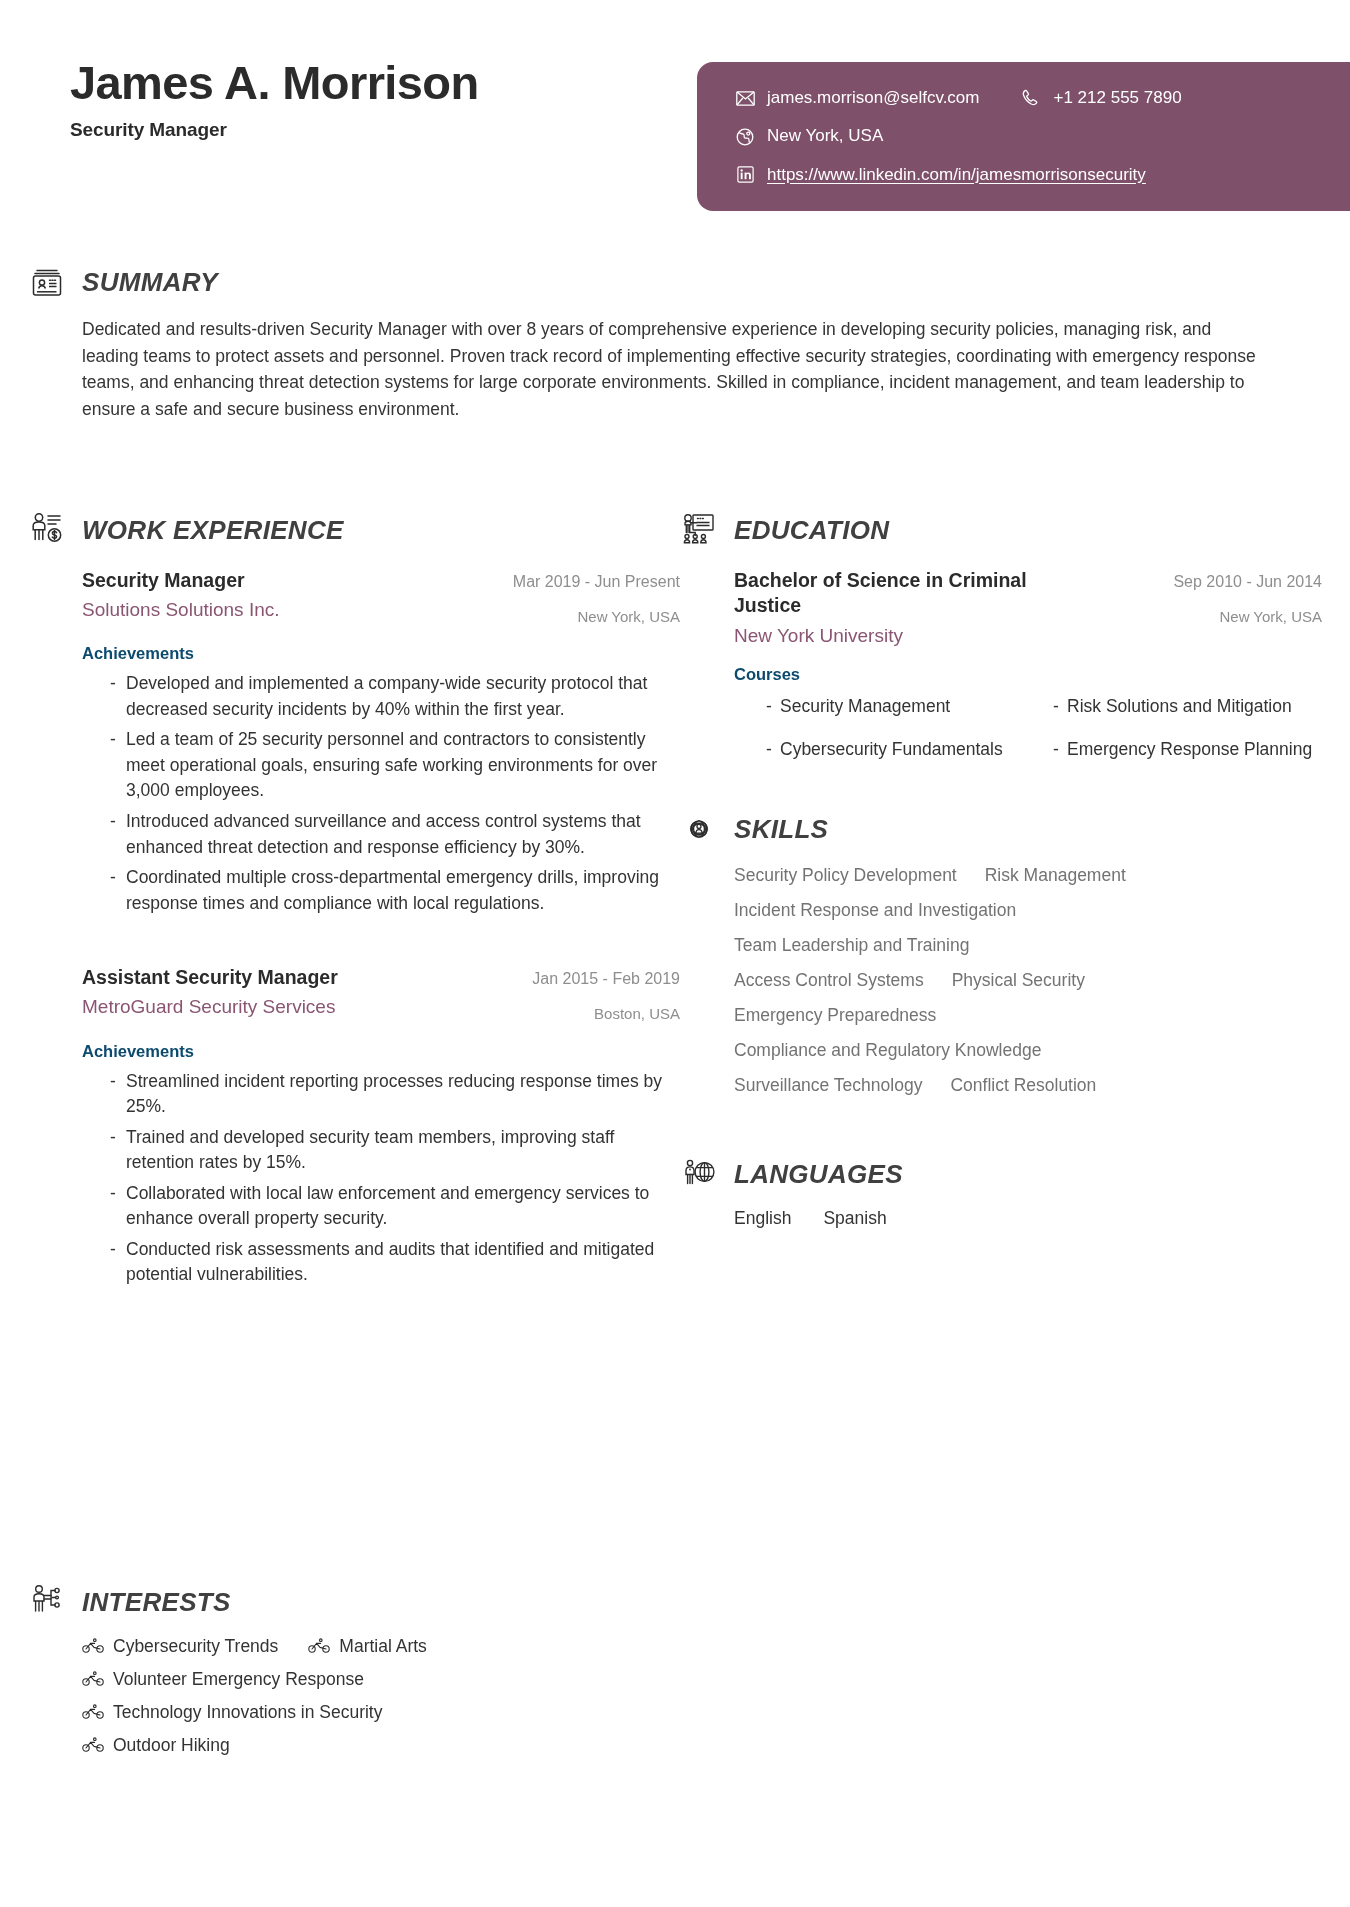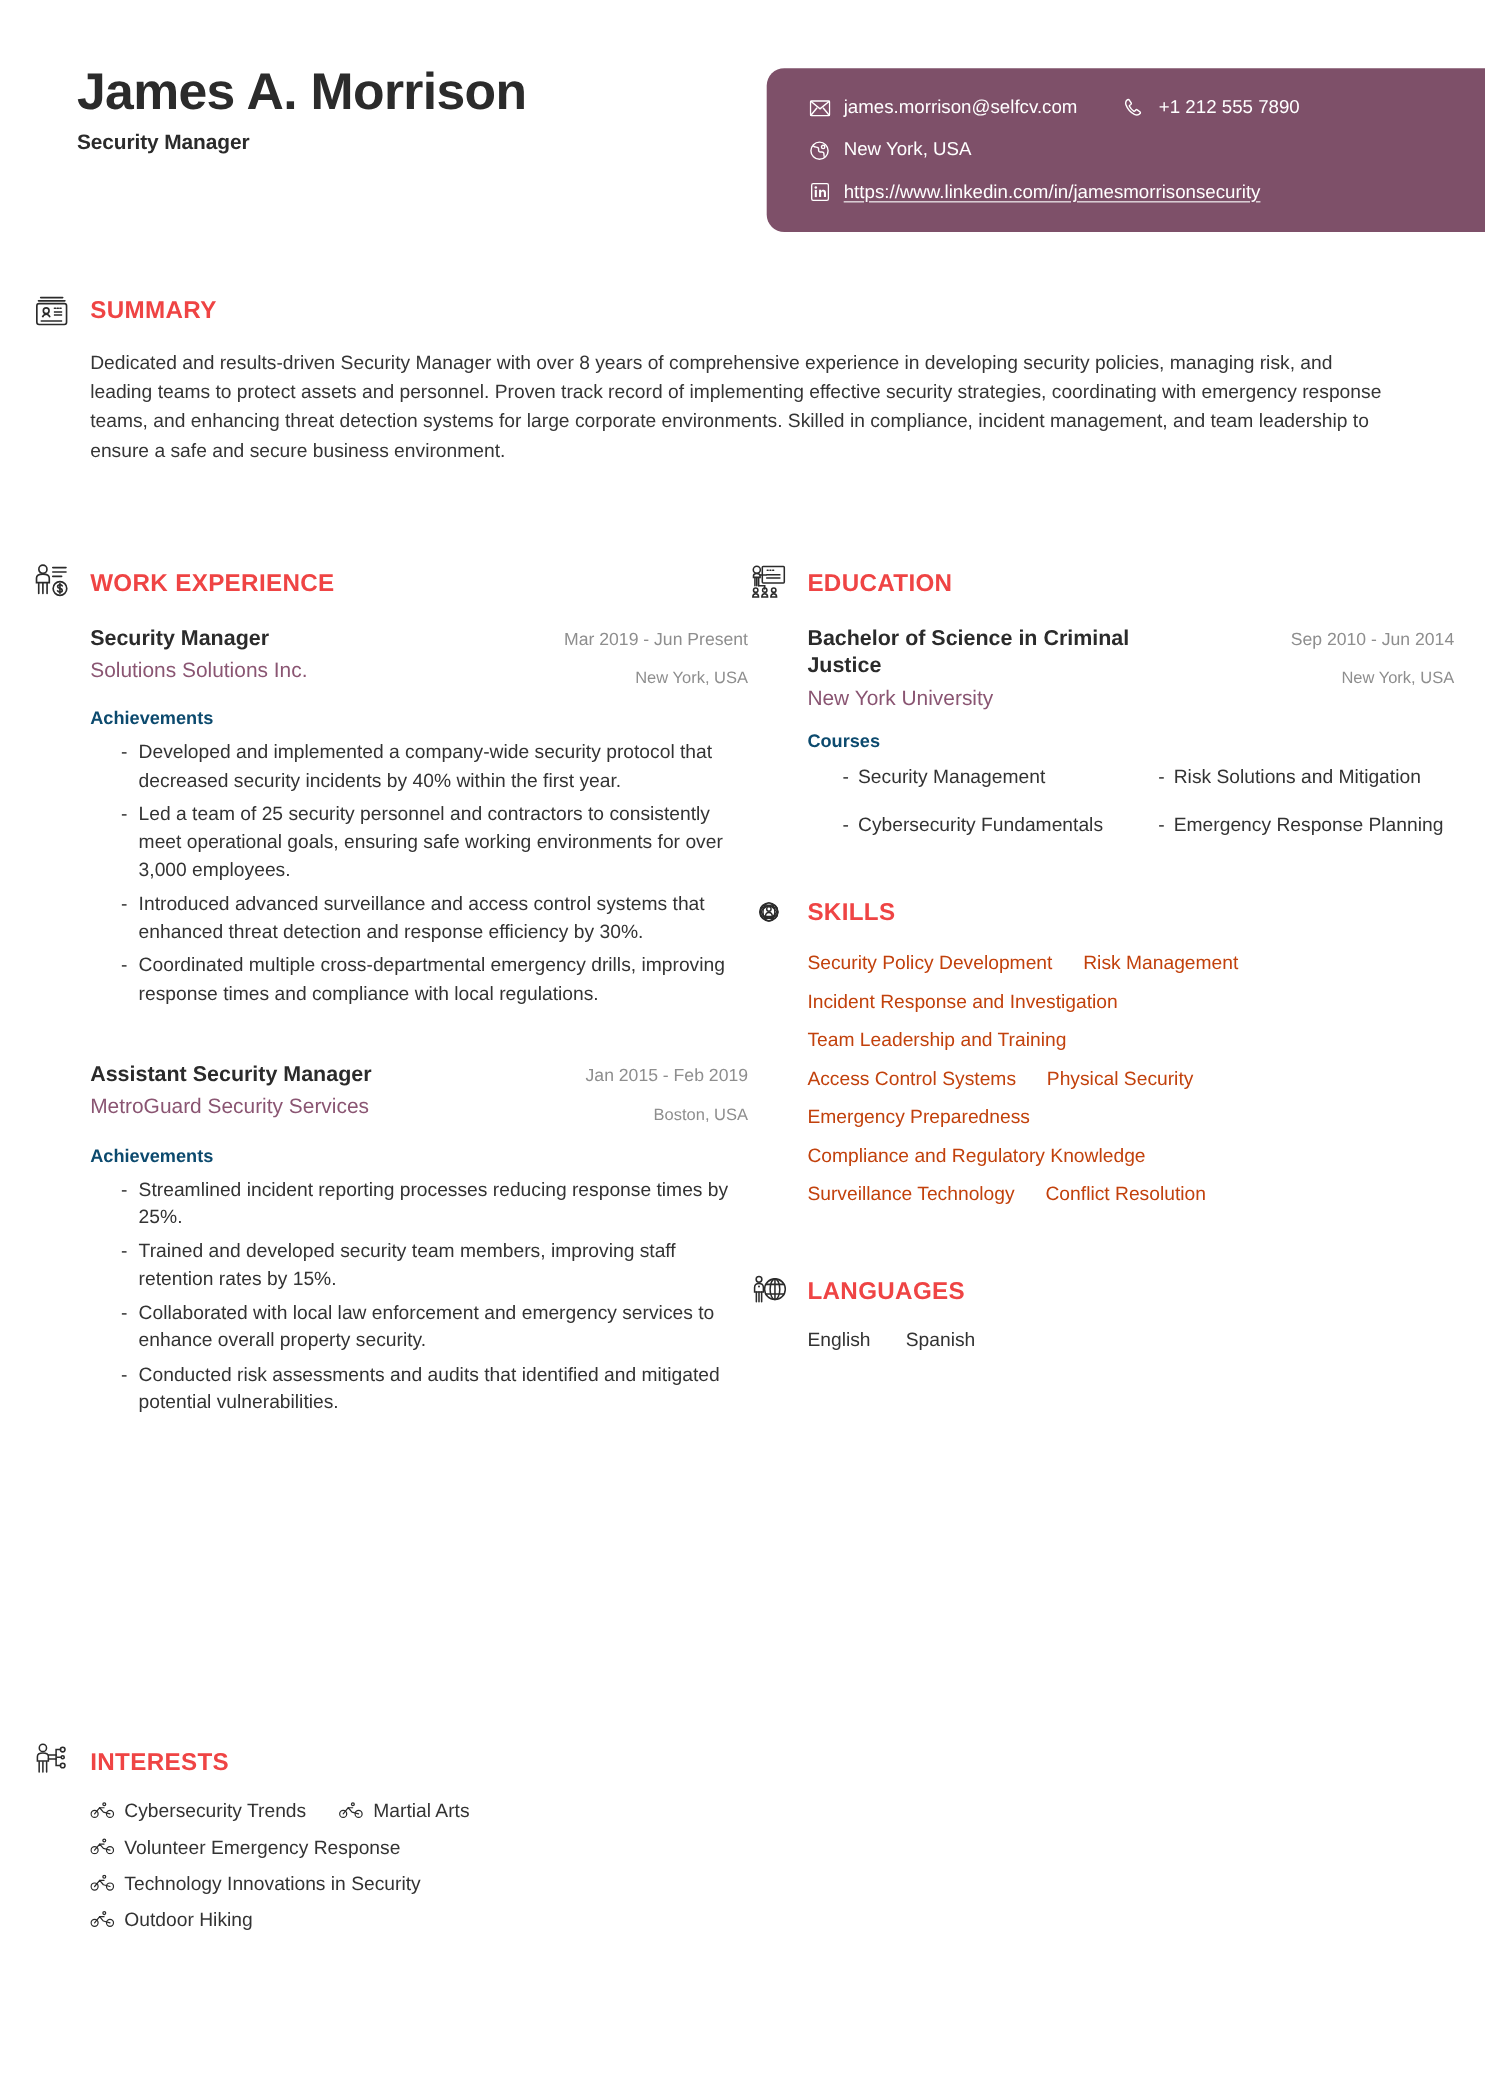--- a/index.html
+++ b/index.html
@@ -94,24 +94,25 @@
   .section-icon {
     width: 38px;
     height: 40px;
     flex: 0 0 38px;
     display: flex;
     align-items: center;
     justify-content: center;
   }
   .section-icon svg { display: block; }
   .section-title {
-    font-size: 22px;
+    font-size: 26px;
     font-weight: 800;
     letter-spacing: 0.3px;
-    color: #ef4444;
+    color: #404040;
+    font-style: italic;
   }
 
   .summary-wrap {
     position: absolute;
     left: 28px;
     top: 262px;
     width: 1294px;
   }
   .summary-text {
     margin-left: 54px;
@@ -233,21 +234,21 @@
 
   
   .skills-wrap { margin-top: 16px; }
   .skill-line {
     display: flex;
     column-gap: 28px;
     margin-bottom: 14px;
   }
   .skill {
     font-size: 17.5px;
-    color: #c2410c;
+    color: #737373;
     white-space: nowrap;
   }
 
   
   .lang-line {
     display: flex;
     column-gap: 32px;
     margin-top: 14px;
   }
   .lang {

